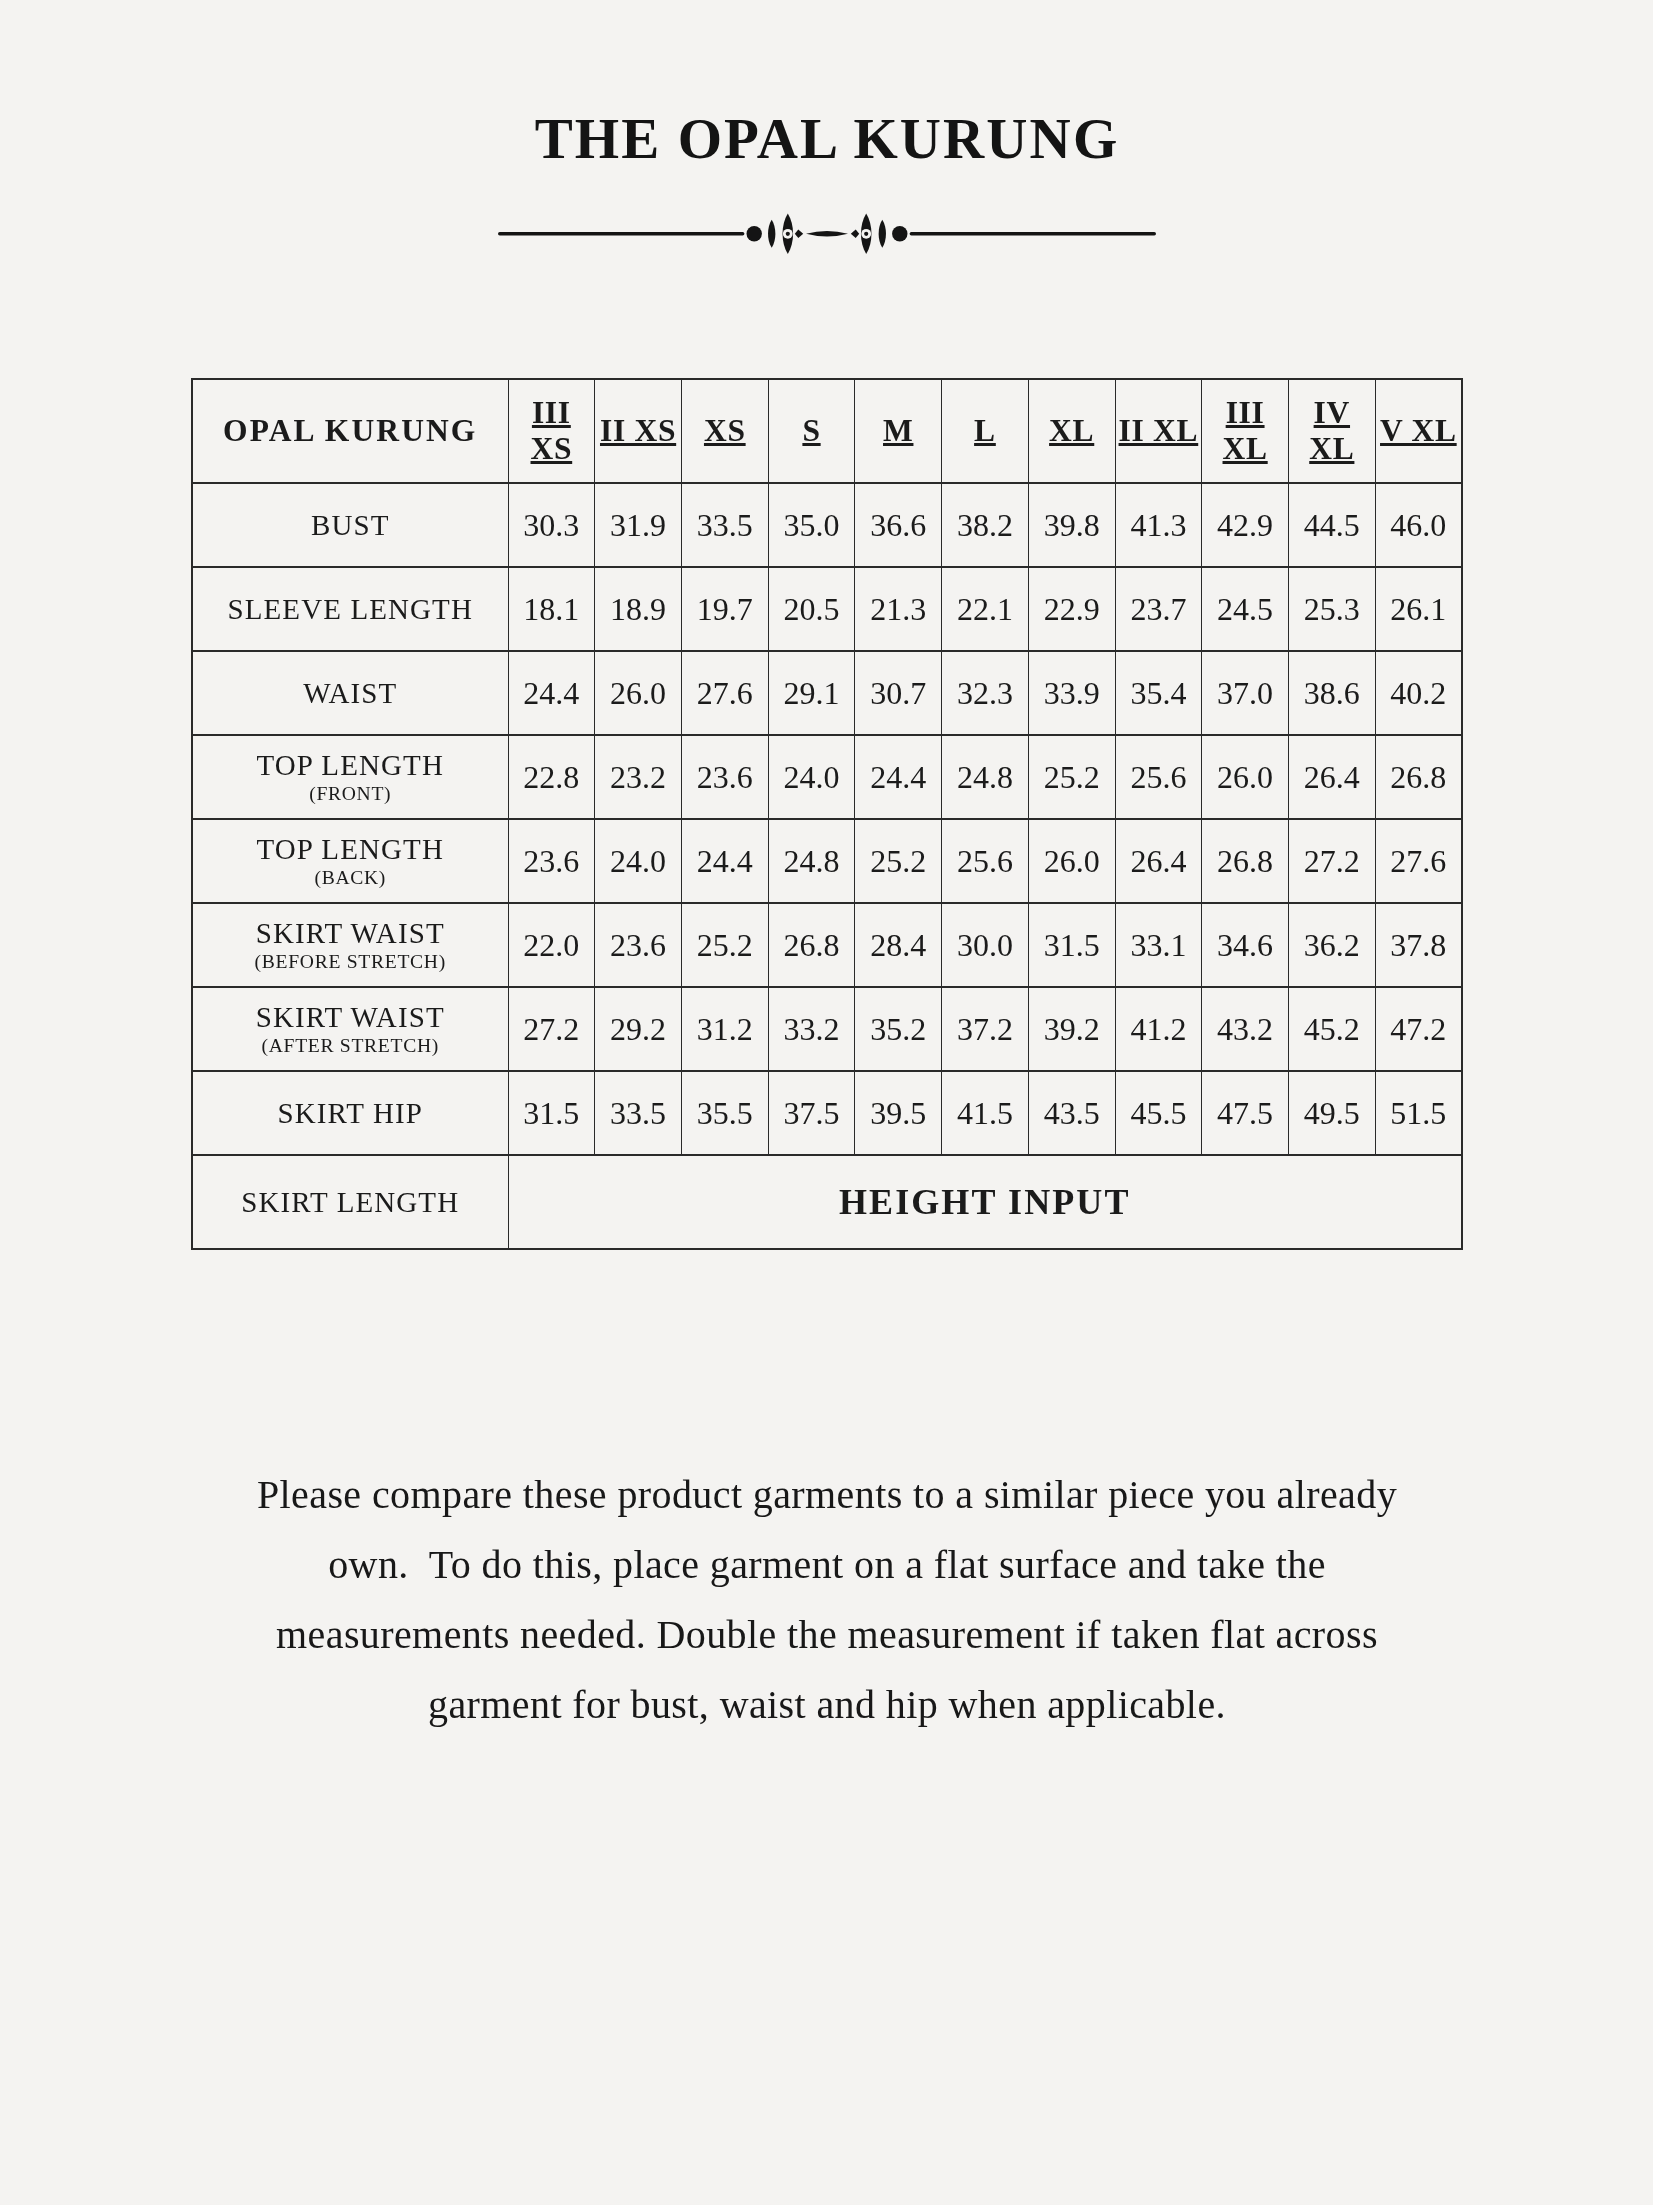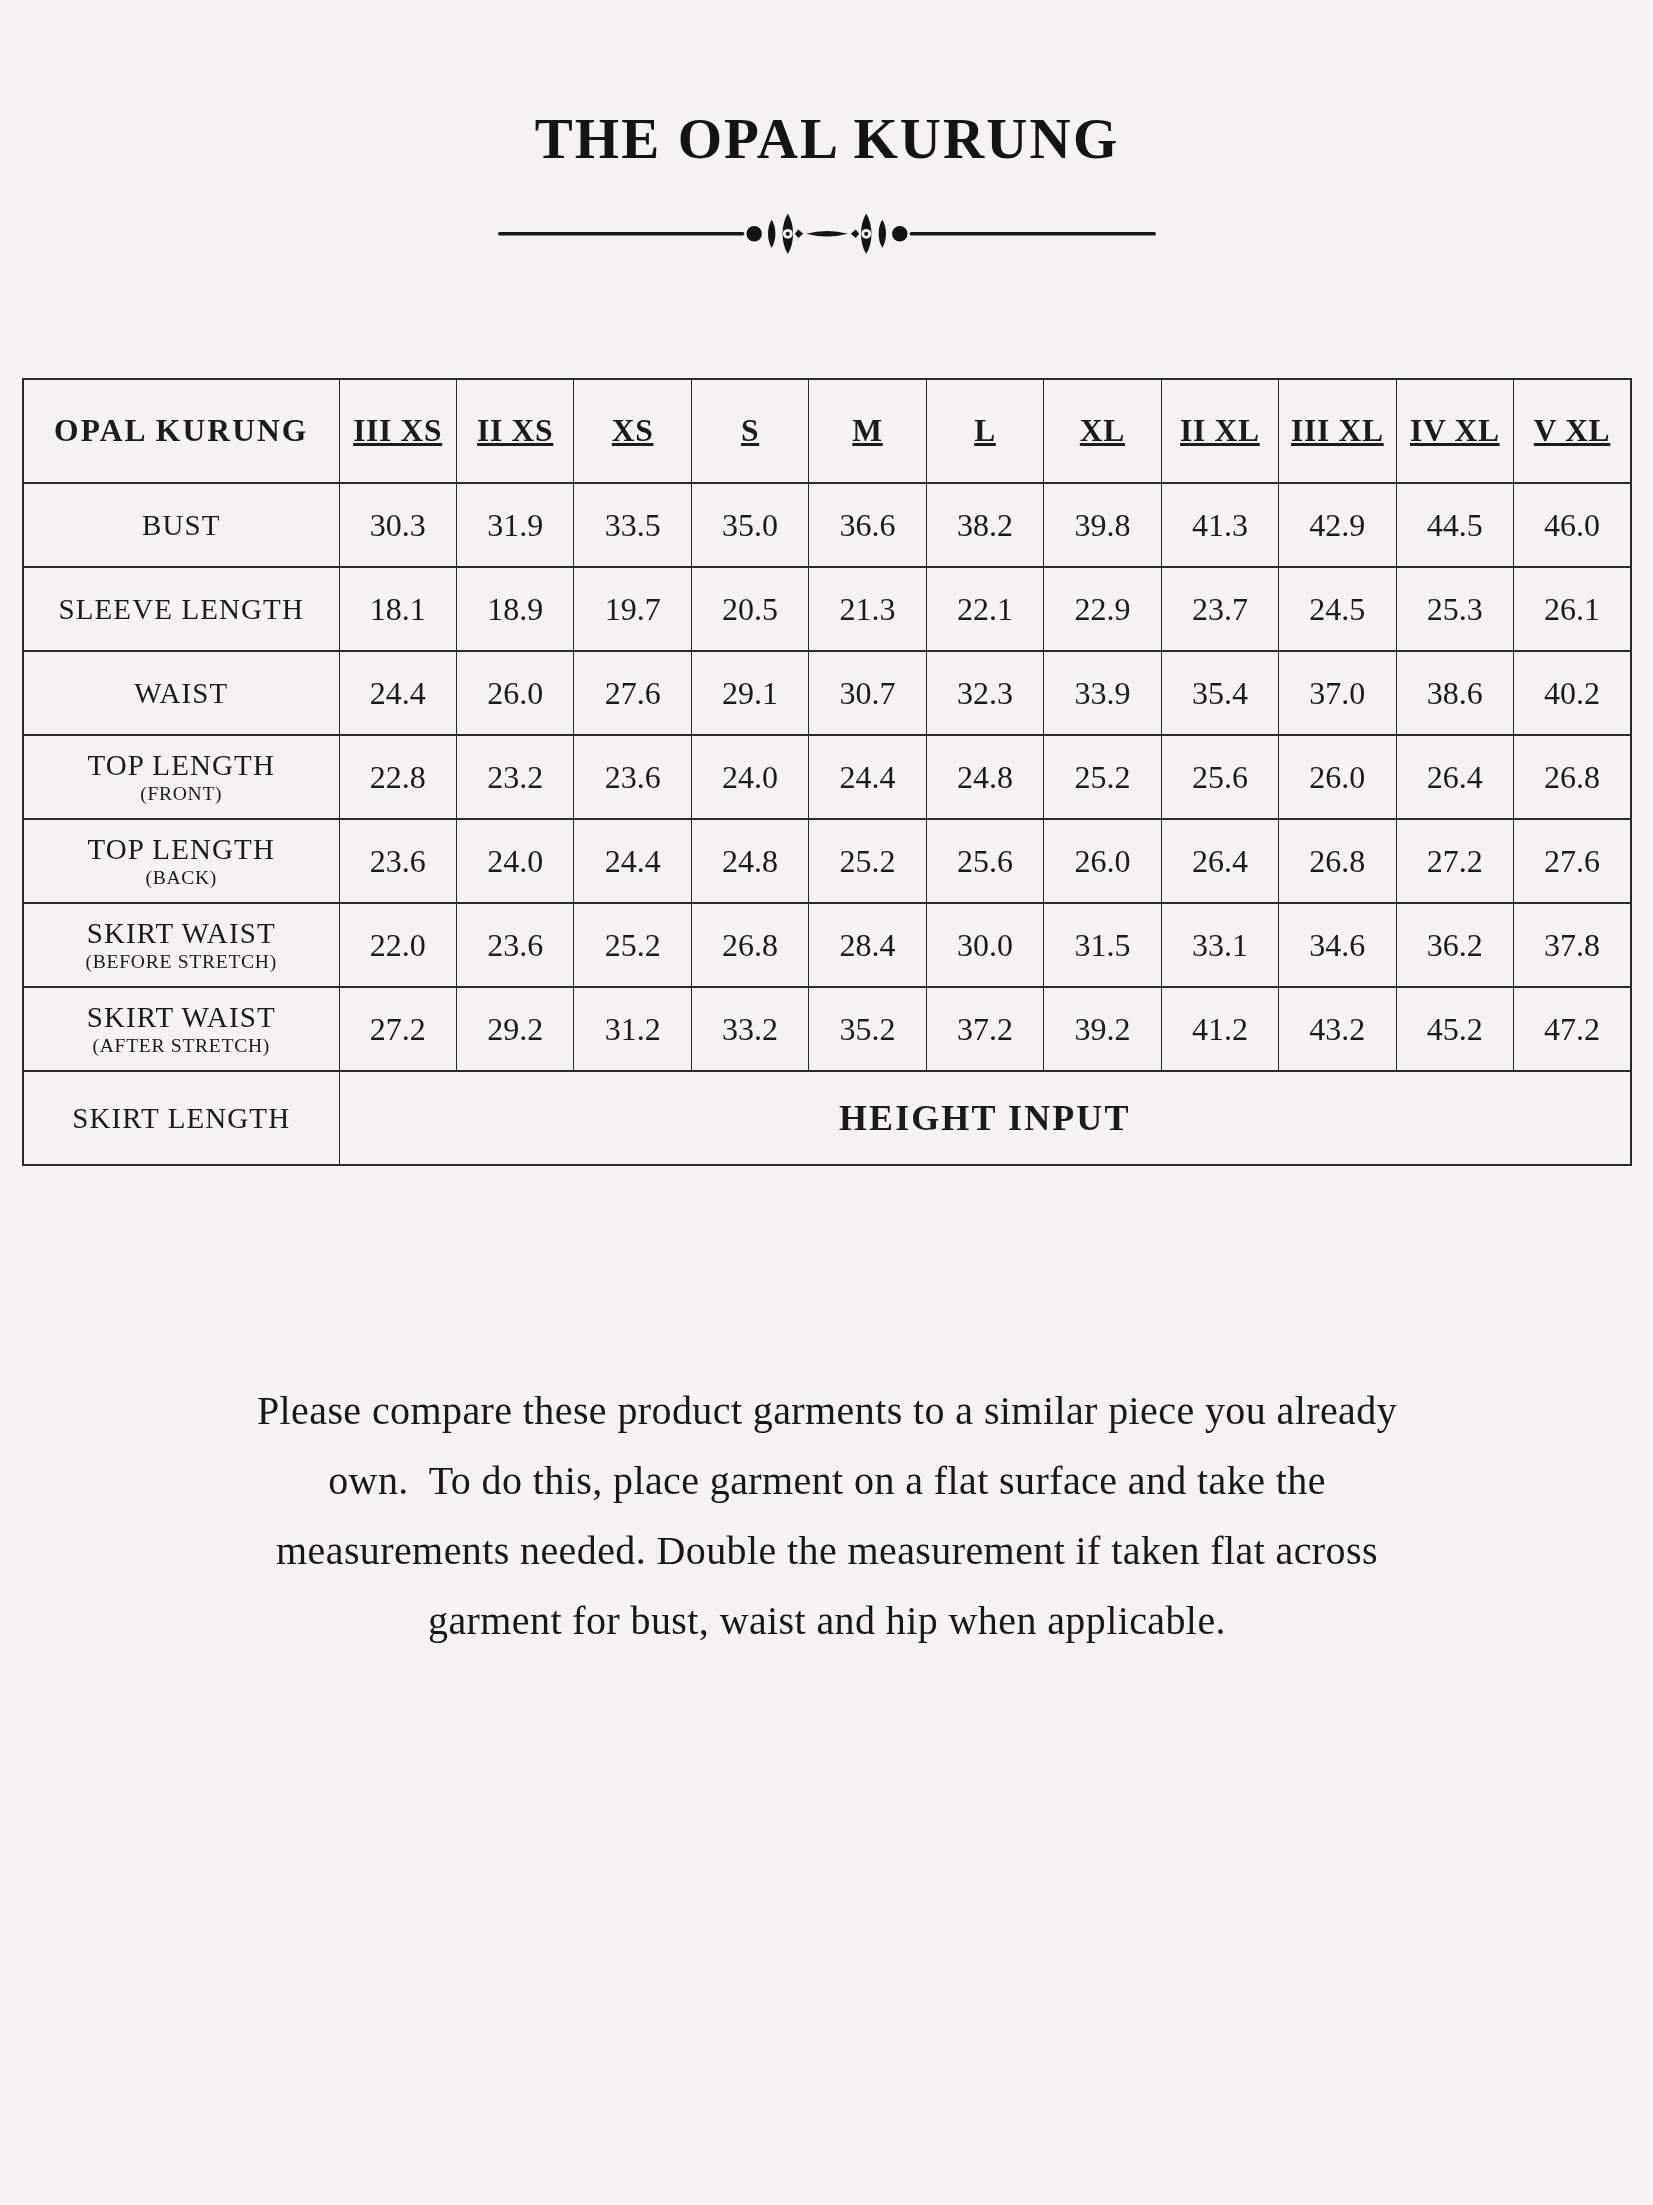--- a/index.html
+++ b/index.html
@@ -30,21 +30,21 @@
   .subtitle {
     display: inline-block;
     font-size: 36px;
     font-weight: 600;
     letter-spacing: 0.7px;
     color: #141414;
     border-bottom: 3.5px solid #141414;
     padding: 0 2.8px 6.3px 2.8px;
   }
   #size-table {
-    width: 1610px;
+    width: 1272px;
     margin: 121px auto 0;
     border-collapse: collapse;
     table-layout: fixed;
     border: 2.1px solid #2a2a2a;
   }
   #size-table th, #size-table td {
     border: 1.4px solid #2a2a2a;
     border-top-width: 2.1px;
     border-bottom-width: 2.1px;
     text-align: center;
@@ -254,20 +254,36 @@
           <td>33.2</td>
           <td>35.2</td>
           <td>37.2</td>
           <td>39.2</td>
           <td>41.2</td>
           <td>43.2</td>
           <td>45.2</td>
           <td>47.2</td>
         </tr>
         <tr>
+          <th class="rowlabel">
+            <div>SKIRT HIP</div>
+          </th>
+          <td>31.5</td>
+          <td>33.5</td>
+          <td>35.5</td>
+          <td>37.5</td>
+          <td>39.5</td>
+          <td>41.5</td>
+          <td>43.5</td>
+          <td>45.5</td>
+          <td>47.5</td>
+          <td>49.5</td>
+          <td>51.5</td>
+        </tr>
+        <tr>
           <th class="rowlabel">SKIRT LENGTH</th>
           <td colspan="11" class="height-input">HEIGHT INPUT</td>
         </tr>
       </tbody>
   </table>
 
   <div class="note">
       <div class="note-line">Please compare these product garments to a similar piece you already</div>
       <div class="note-line">own.  To do this, place garment on a flat surface and take the</div>
       <div class="note-line">measurements needed. Double the measurement if taken flat across</div>

